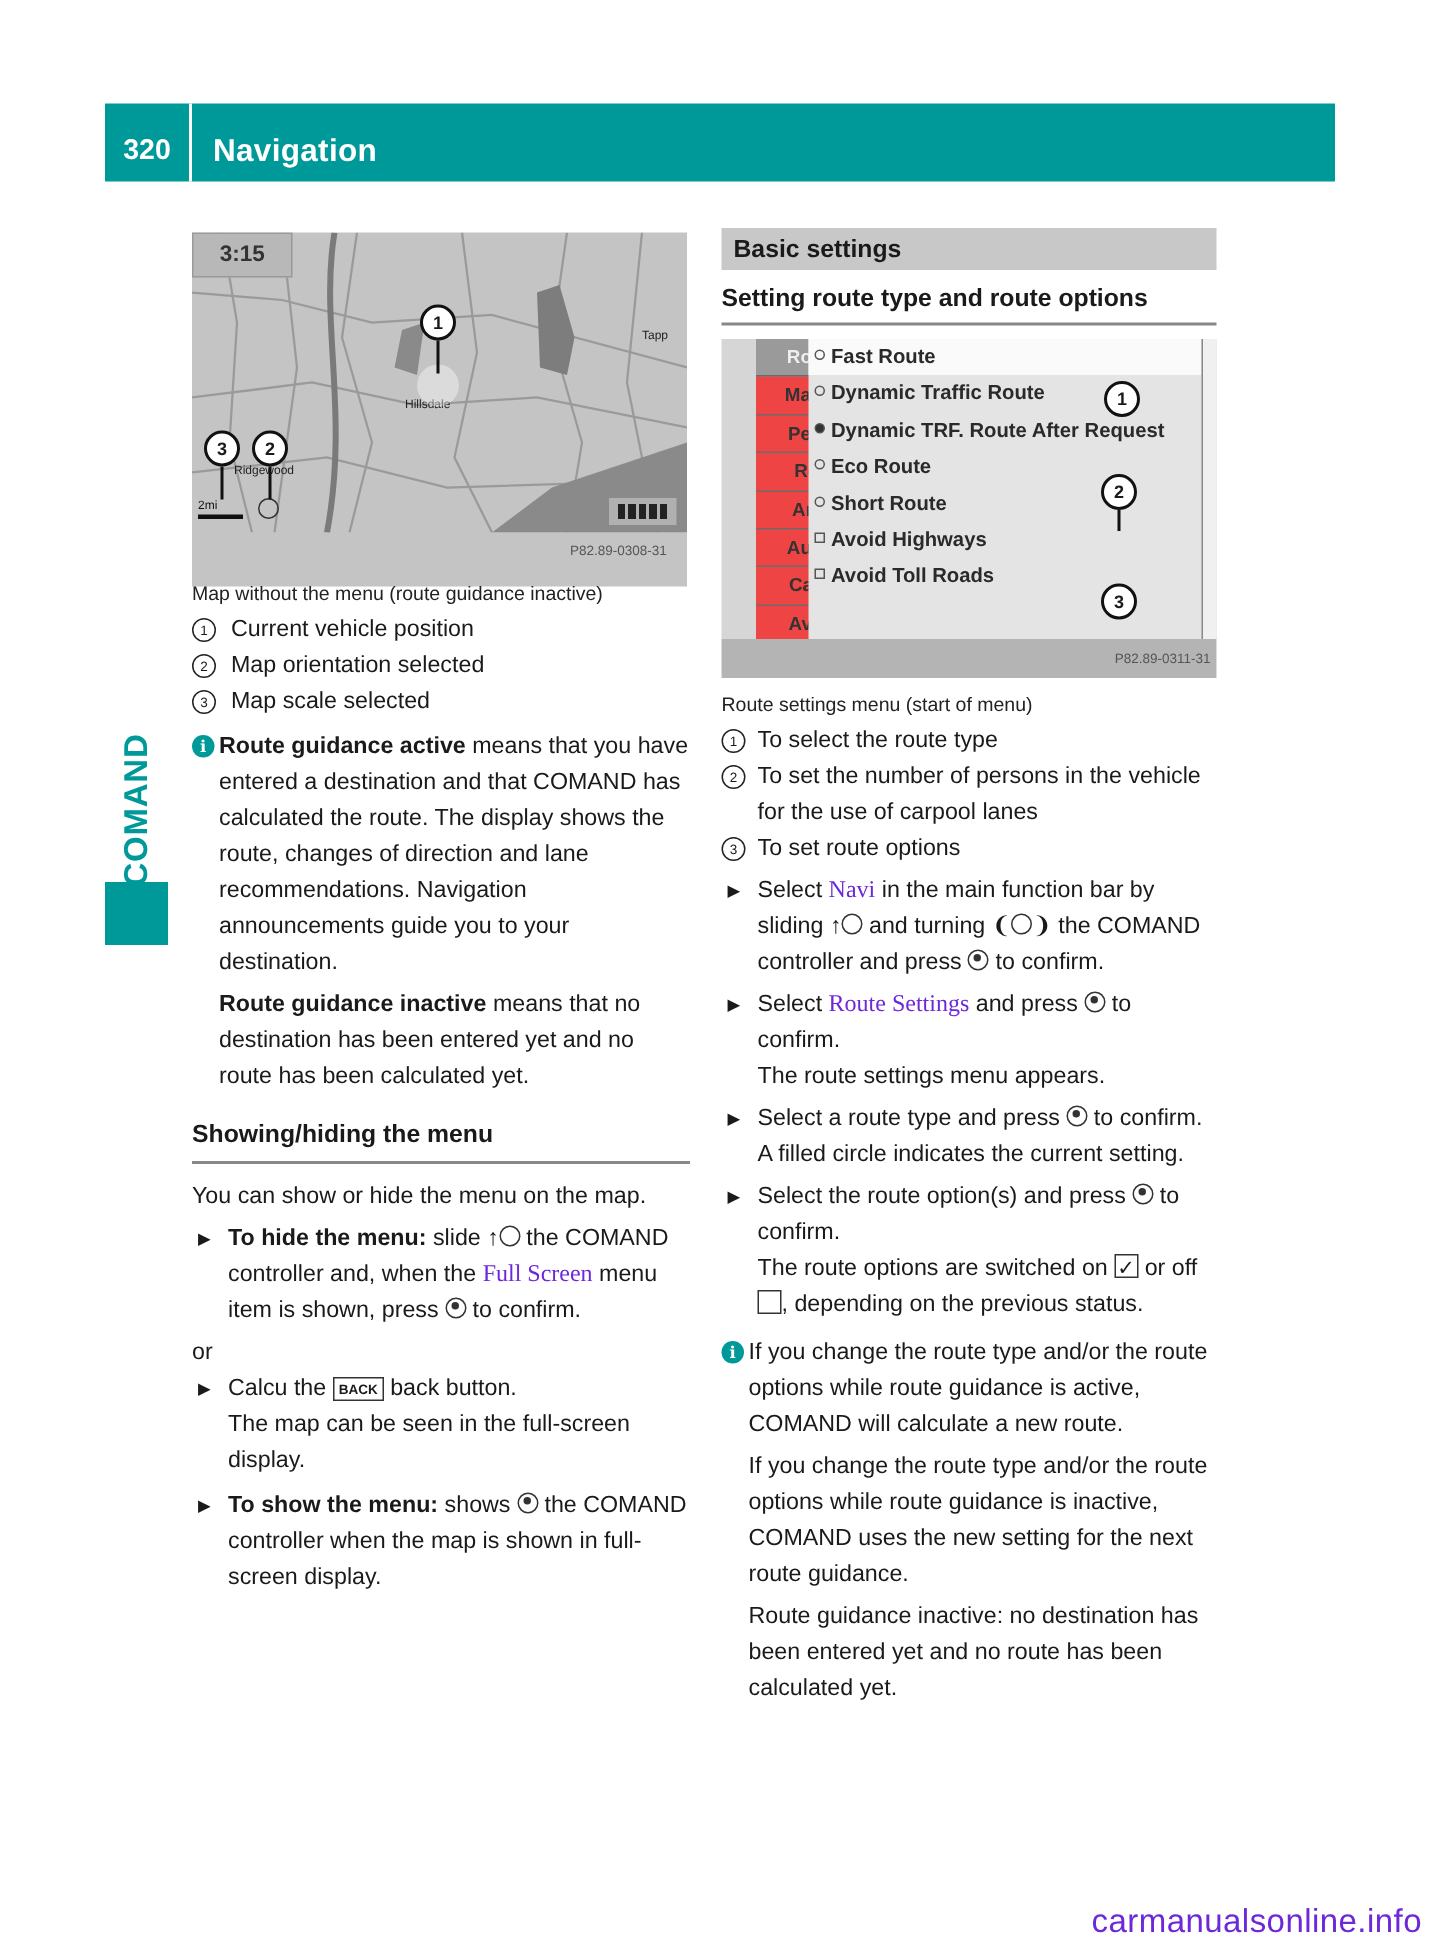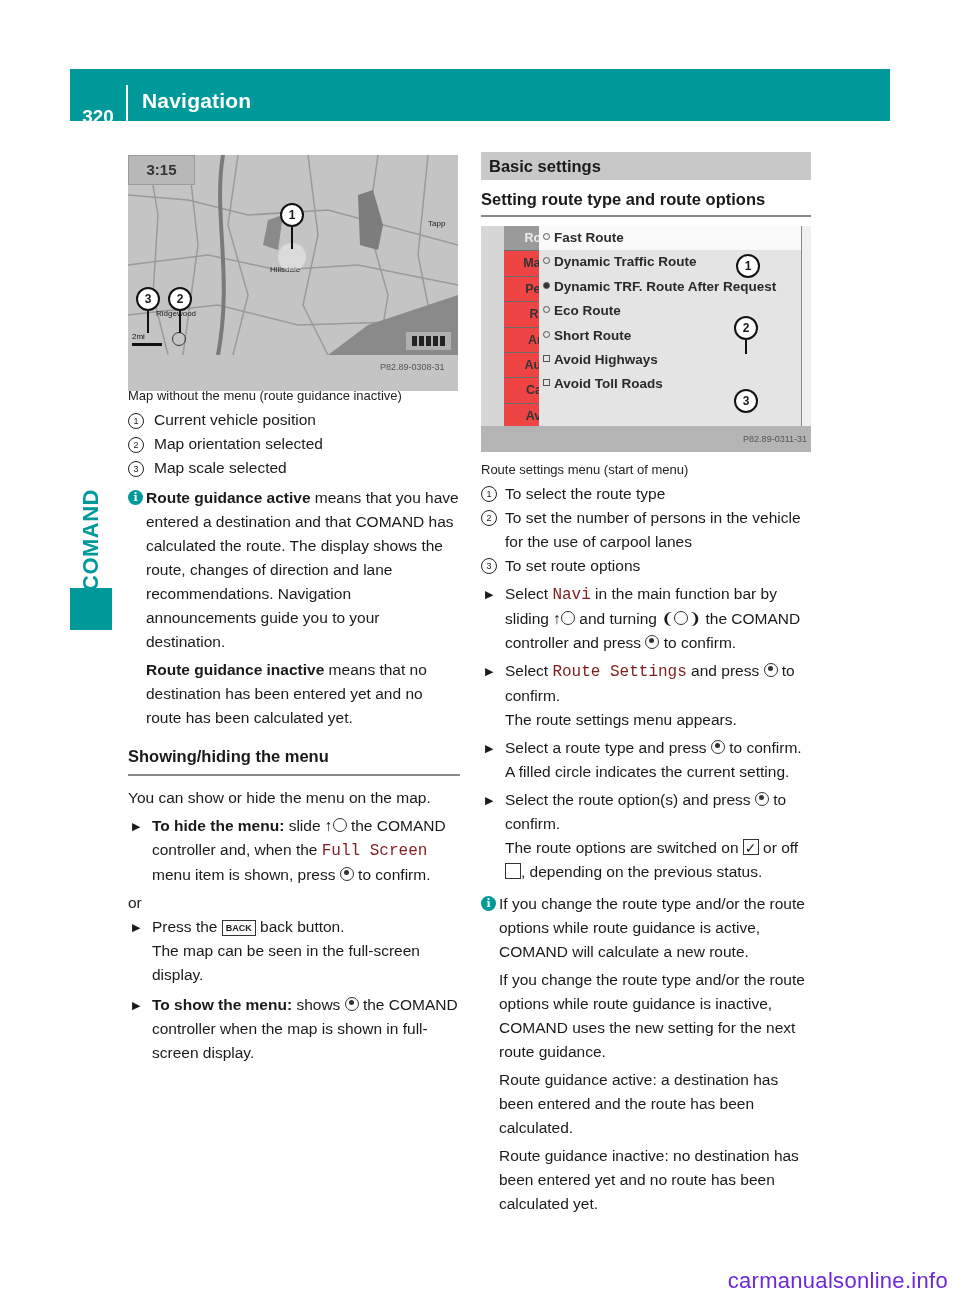--- a/index.html
+++ b/index.html
@@ -2,34 +2,34 @@
 <html><head>
 <meta charset="utf-8">
 <style>
   html, body { margin:0; padding:0; background:#fff; }
   body { width:960px; height:1302px; position:relative; overflow:hidden;
          font-family:"Liberation Sans", "DejaVu Sans", sans-serif; color:#1a1a1a; }
   .abs { position:absolute; }
   
   .hdr { left:70px; top:69px; width:820px; height:52px; background:#009999; }
   .hdr-num { left:0; top:0; width:56px; height:52px; border-right:2px solid #fff;
-             color:#fff; font-weight:bold; font-size:19px; line-height:64px; text-align:center;margin-top:16px; }
+             color:#fff; font-weight:bold; font-size:19px; line-height:64px; text-align:center; }
   .hdr-title { left:72px; top:0; color:#fff; font-weight:bold; font-size:21px; line-height:64px; letter-spacing:0.2px; }
   
   .side-text { left:70px; top:450px; width:42px; height:180px; }
   .side-text span { position:absolute; left:50%; top:50%; transform:translate(-50%,-50%) rotate(-90deg);
             color:#009999; font-weight:bold; font-size:22px; white-space:nowrap; letter-spacing:0.5px; }
   .side-block { left:70px; top:588px; width:42px; height:42px; background:#009999; }
 
   .col { font-size:15.5px; line-height:24px; }
   .caption { font-size:13px; color:#222; }
   .ref { display:inline-block; width:14px; height:14px; border:1px solid #222; border-radius:50%;
          font-size:9px; line-height:14px; text-align:center; margin-right:10px; vertical-align:1px; }
   .b { font-weight:bold; }
-  .mono { font-family:Liberation Mono, monospace; color:#7f1d1d; font-size:16px; }
+  .mono { font-family:Liberation Serif, serif; color:#6d28d9; font-size:16px; }
   .arrow { display:inline-block; width:16px; font-size:11px; }
   .info { display:inline-block; width:15px; height:15px; border-radius:50%; background:#009999; color:#fff;
           font-weight:bold; font-size:11px; line-height:15px; text-align:center; margin-right:8px; font-family:"DejaVu Serif", serif; vertical-align:1px; }
   .ctrl { display:inline-block; width:12px; height:12px; border:1.5px solid #333; border-radius:50%; vertical-align:-1px; position:relative; }
   .ctrl.press::after { content:""; position:absolute; left:3px; top:2px; width:5px; height:5px; background:#333; border-radius:50%; }
   .backbtn { display:inline-block; border:1px solid #333; font-size:9px; font-weight:bold; padding:0 3px; line-height:14px; vertical-align:1px; }
   .chk { display:inline-block; width:14px; height:14px; border:1.5px solid #333; vertical-align:-2px; position:relative; }
   .h2 { font-weight:bold; font-size:16.5px; border-bottom:2px solid #888; padding-bottom:6px; }
   .graybar { background:#c8c8c8; font-weight:bold; font-size:16.5px; padding-left:8px; line-height:28px; }
   .bullet { position:relative; padding-left:24px; }
@@ -119,21 +119,21 @@
   <div class="h2" style="margin-top:14px">Showing/hiding the menu</div>
   <div style="margin-top:10px">You can show or hide the menu on the map.</div>
 
   <div class="bullet" style="margin-top:4px">
     <span class="arrow">▶</span>
     <span class="b">To hide the menu:</span><span> slide </span><span>↑<span class="ctrl"></span></span><span> the COMAND controller and, when the </span><span class="mono">Full Screen</span><span> menu item is shown, press </span><span class="ctrl press"></span><span> to confirm.</span>
   </div>
   <div style="margin-top:4px">or</div>
   <div class="bullet">
     <span class="arrow">▶</span>
-    <span>Press the </span><span class="backbtn">BACK</span><span> back button.</span>
+    <span>Calcu the </span><span class="backbtn">BACK</span><span> back button.</span>
     <div>The map can be seen in the full-screen display.</div>
   </div>
   <div class="bullet" style="margin-top:6px">
     <span class="arrow">▶</span>
     <span class="b">To show the menu:</span><span> shows </span><span class="ctrl press"></span><span> the COMAND controller when the map is shown in full-screen display.</span>
   </div>
 </div>
 
 <div class="abs" style="left:481px;top:152px;width:330px">
   <div class="graybar">Basic settings</div>
@@ -193,18 +193,17 @@
   <div class="bullet" style="margin-top:4px">
     <span class="arrow">▶</span>
     <span>Select the route option(s) and press </span><span class="ctrl press"></span><span> to confirm.</span>
     <div><span>The route options are switched on </span><span class="chk"><span style="position:absolute;left:1px;top:-4px;font-size:14px;font-weight:bold">✓</span></span><span> or off </span><span class="chk"></span><span>, depending on the previous status.</span></div>
   </div>
 
   <div style="margin-top:8px;position:relative;padding-left:18px">
     <span class="info" style="position:absolute;left:0;top:4px">i</span>
     <div>If you change the route type and/or the route options while route guidance is active, COMAND will calculate a new route.</div>
     <div style="margin-top:4px">If you change the route type and/or the route options while route guidance is inactive, COMAND uses the new setting for the next route guidance.</div>
-    <div style="margin-top:4px">Route guidance active: a destination has been entered and the route has been calculated.</div>
     <div style="margin-top:4px">Route guidance inactive: no destination has been entered yet and no route has been calculated yet.</div>
   </div>
 </div>
 
 <div class="abs watermark">carmanualsonline.info</div>
 
 </body></html>

